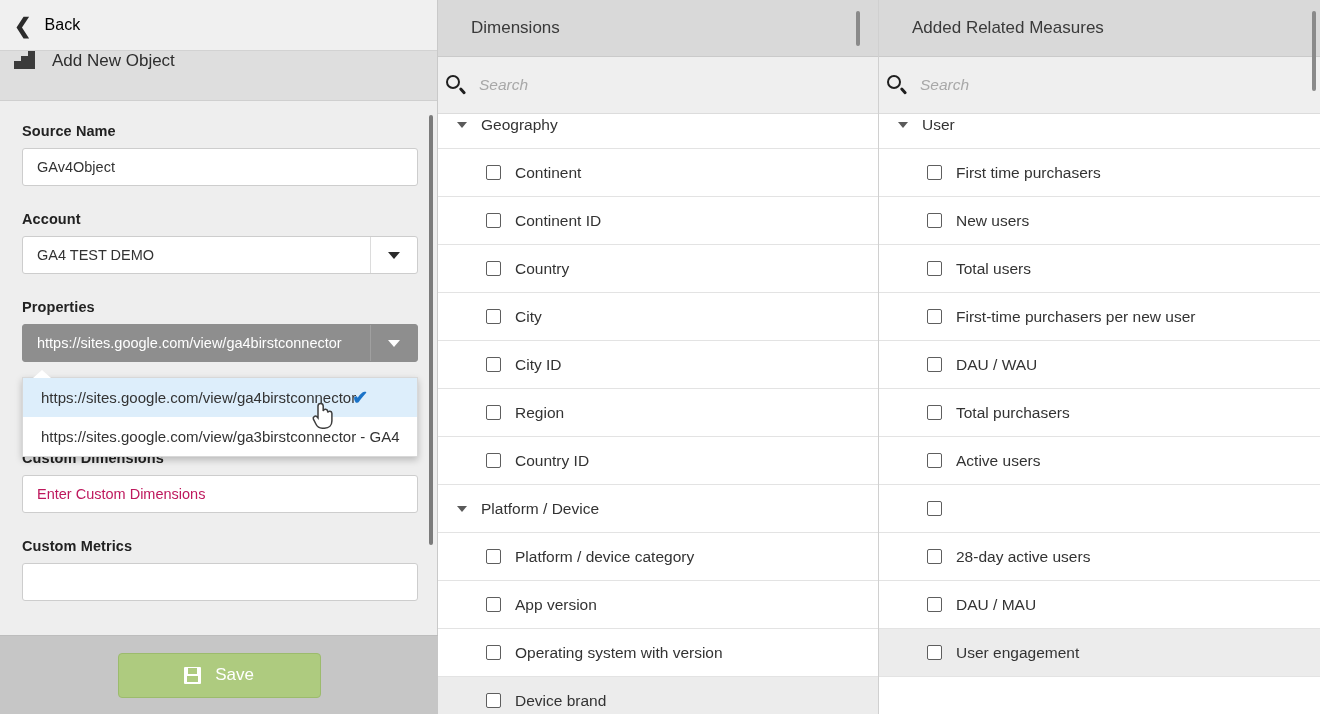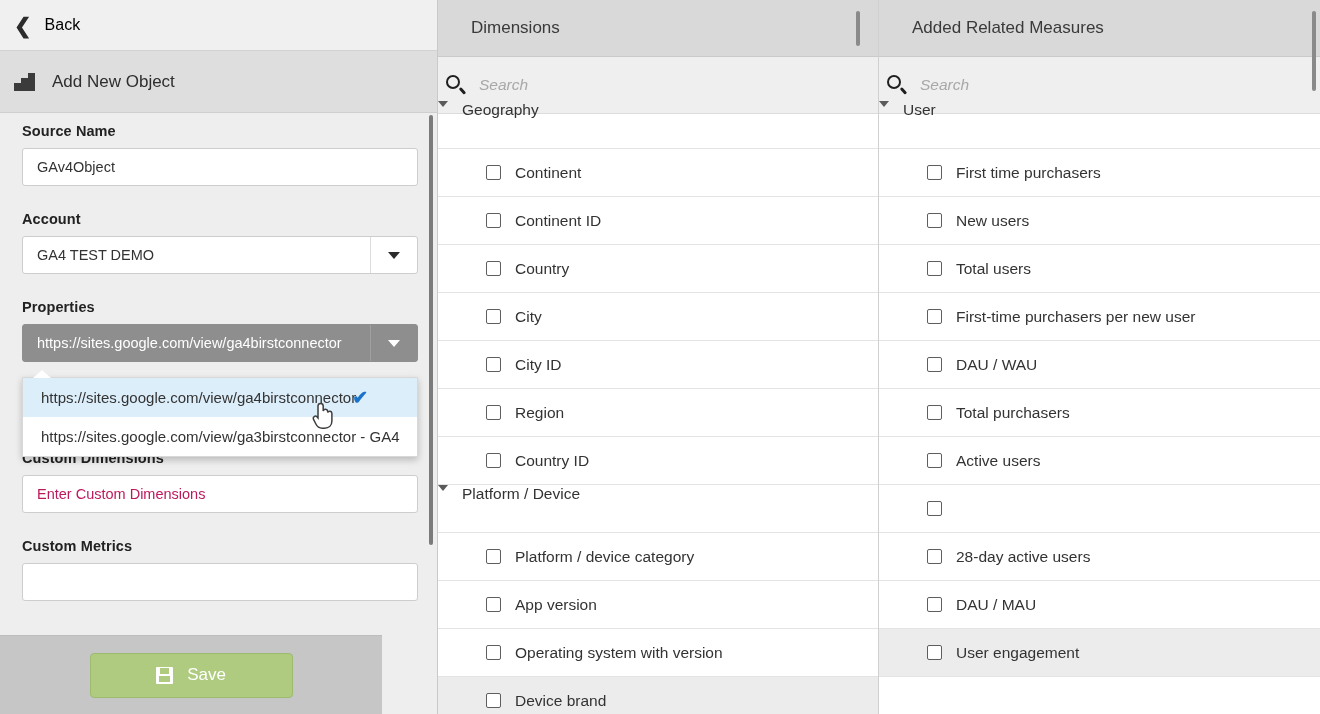--- a/index.html
+++ b/index.html
@@ -24,22 +24,22 @@
     display: flex; align-items: center;
     padding-left: 14px;
     border-bottom: 1px solid #d2d2d2;
   }
   .back-chevron {
     font-size: 21px; color: #2b2b2b; line-height: 1;
     margin-right: 13px; font-weight: bold;
   }
 
   .title-bar {
-    height: 62px; background: #dedede;
-    display: flex; align-items: center;
+    height: 50px; background: #dedede;
+    display: flex; 
     padding-left: 14px;
     border-bottom: 1px solid #cfcfcf;
   }
   .obj-icon { width: 22px; height: 18px; margin-right: 16px; position: relative; }
   .obj-icon .b1 { position: absolute; left: 0;   bottom: 0; width: 7px;  height: 8px;  background: #3b3b3b; }
   .obj-icon .b2 { position: absolute; left: 7px; bottom: 0; width: 7px;  height: 13px; background: #3b3b3b; }
   .obj-icon .b3 { position: absolute; left: 14px;bottom: 0; width: 7px;  height: 18px; background: #3b3b3b; }
   .title-label { font-size: 17px; color: #2e2e2e; }
 
   .form-scroll {
@@ -104,21 +104,21 @@
     height: 39px; display: flex; align-items: center;
     padding: 0 10px 0 18px; font-size: 15px; color: #333333;
     white-space: nowrap; position: relative;
   }
   .dd-item.selected { background: #ddeefb; }
   .dd-check { color: #1a73c8; font-size: 19px; font-weight: bold; margin-left: -4px; }
 
   
   .save-bar {
     position: absolute; left: 0; bottom: 0;
-    width: 382px; height: 79px;
+    width: 438px; height: 79px;
     background: #c6c6c6;
     display: flex; align-items: center; justify-content: center;
     border-top: 1px solid #bdbdbd;
   }
   .save-btn {
     width: 203px; height: 45px;
     background: #aecb7f; border: 1px solid #9cbb6d; border-radius: 4px;
     display: flex; align-items: center; justify-content: center;
     gap: 14px; color: #ffffff; font-size: 17px;
   }
@@ -152,22 +152,22 @@
     border: 2.6px solid #1f1f1f; border-radius: 50%;
   }
   .mag .hand {
     position: absolute; bottom: 0px; right: 2px; width: 2.6px; height: 8px;
     background: #1f1f1f; transform: rotate(-42deg); border-radius: 2px;
   }
   .search-ph { font-size: 15.5px; font-style: italic; color: #a8a8a8; }
 
   .list-body { position: absolute; top: 101px; left: 0; right: 0; bottom: 0; overflow: hidden; }
   .group-row {
-    height: 48px; display: flex; 
-    border-bottom: 1px solid #e3e3e3;
+    height: 48px; display: flex; align-items: center;
+    padding-left: 19px; border-bottom: 1px solid #e3e3e3;
     font-size: 15.5px; color: #333333;
   }
   .tri {
     width: 0; height: 0; margin-right: 14px;
     border-left: 5px solid transparent; border-right: 5px solid transparent;
     border-top: 6px solid #5a5a5a; display:block;
   }
   .item-row {
     height: 48px; display: flex; align-items: center;
     padding-left: 48px; border-bottom: 1px solid #e3e3e3;

